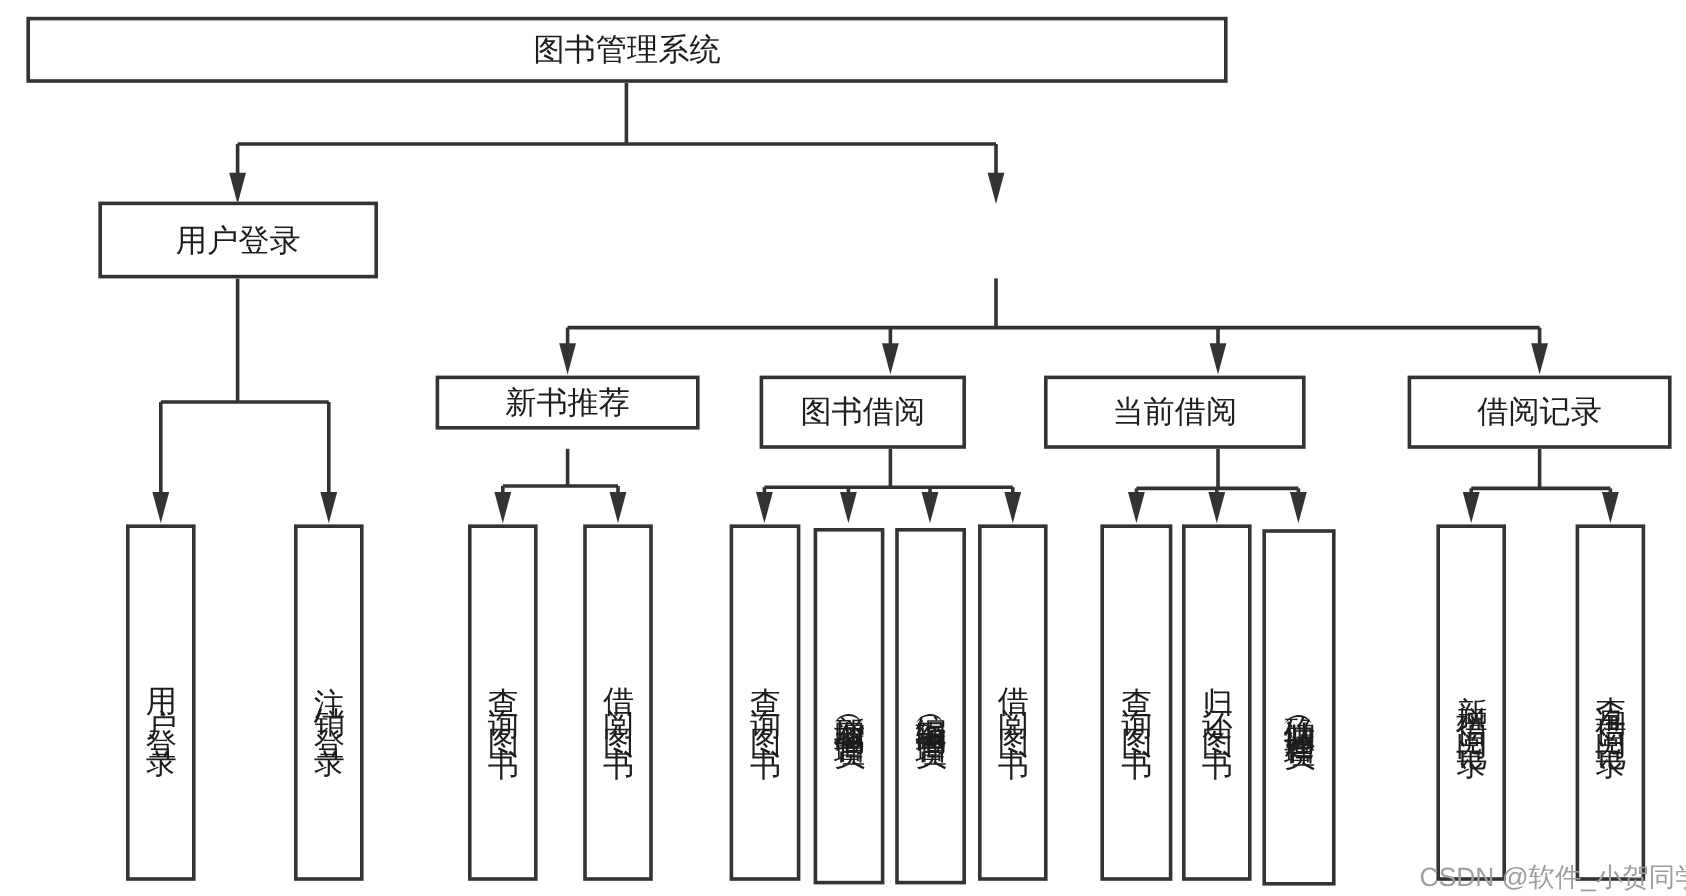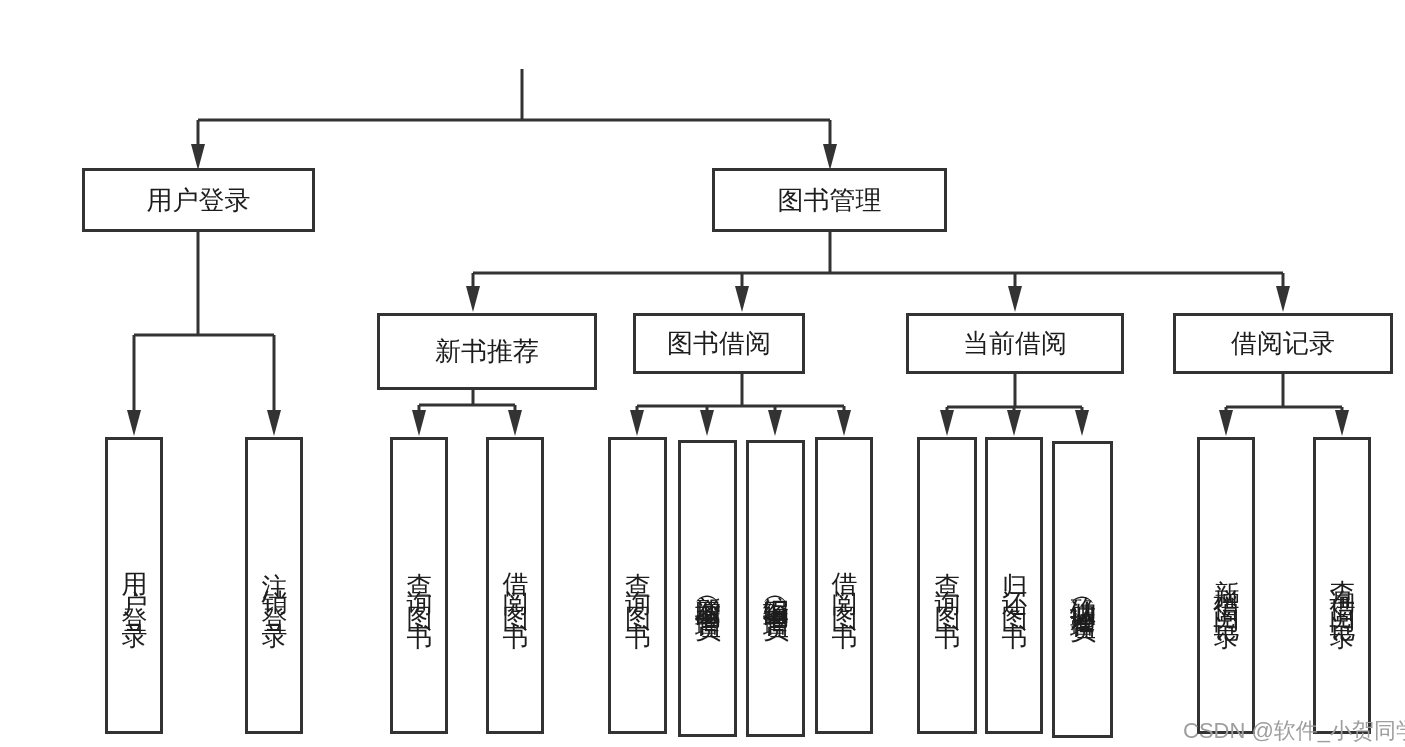--- a/index.html
+++ b/index.html
@@ -123,35 +123,35 @@
     <polygon points="1075,410 1089,410 1082,436"></polygon>
 
     <line x1="1283" y1="374" x2="1283" y2="407"></line>
     <line x1="1226" y1="407" x2="1342" y2="407"></line>
     <line x1="1226" y1="407" x2="1226" y2="412"></line>
     <line x1="1342" y1="407" x2="1342" y2="412"></line>
     <polygon points="1219,410 1233,410 1226,436"></polygon>
     <polygon points="1335,410 1349,410 1342,436"></polygon>
   </svg>
 
+  <div class="box h" style="left:22px;top:14px;width:1001px;height:55px">
+    <span>图书管理系统</span>
+  </div>
 
   <div class="box h" style="left:82px;top:168px;width:233px;height:64px">
     <span>用户登录</span>
   </div>
-  <div class="box h" style="left:712px;top:168px;width:235px;height:64px">
-    <span>图书管理</span>
-  </div>
-
-  <div class="box h" style="left:377px;top:313px;width:220px;height:77px">
+
+  <div class="box h" style="left:363px;top:313px;width:220px;height:45px">
     <span>新书推荐</span>
   </div>
   <div class="box h" style="left:633px;top:313px;width:172px;height:61px">
     <span>图书借阅</span>
   </div>
-  <div class="box h" style="left:906px;top:313px;width:218px;height:61px">
+  <div class="box h" style="left:870px;top:313px;width:218px;height:61px">
     <span>当前借阅</span>
   </div>
   <div class="box h" style="left:1173px;top:313px;width:220px;height:61px">
     <span>借阅记录</span>
   </div>
 
   <div class="box v ls4" style="left:105px;top:437px;width:58px;height:297px">
     <span>用户登录</span>
   </div>
   <div class="box v ls4" style="left:245px;top:437px;width:58px;height:297px">

